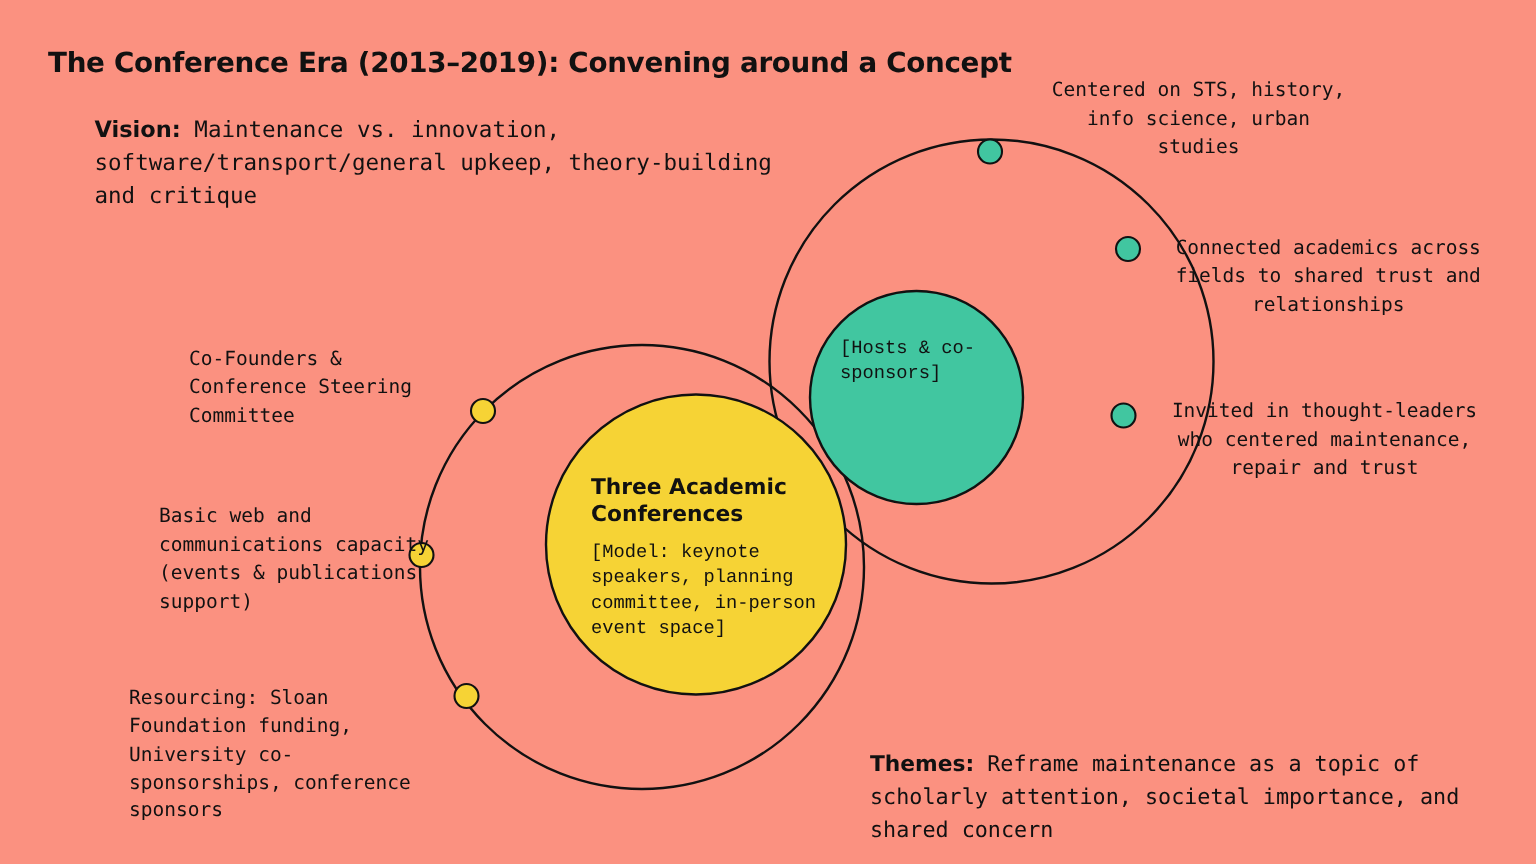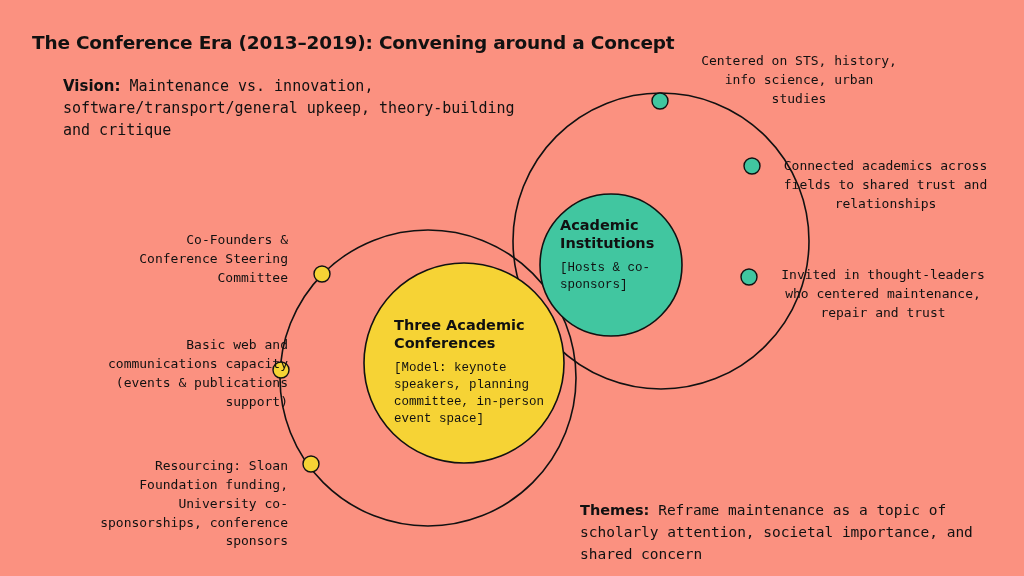--- a/index.html
+++ b/index.html
@@ -85,21 +85,21 @@
     width: 160px;
   }
 
   
   .callout {
     font-family: "DejaVu Sans Mono", monospace;
     font-size: 13px;
     line-height: 1.45;
   }
   .callout.right { text-align: center; }
-  .callout.left  { text-align: right; }
+  .callout.left  { }
 
   #cal-sts       { left: 694px; top: 52px;  width: 210px; }
   #cal-connected { left: 778px; top: 157px; width: 215px; }
   #cal-invited   { left: 778px; top: 266px; width: 210px; }
 
   #cal-cofounders { left: 126px; top: 231px; width: 162px; }
   #cal-basicweb   { left: 106px; top: 336px; width: 182px; }
   #cal-resourcing { left: 86px;  top: 457px; width: 202px; }
 </style>
 </head>
@@ -121,21 +121,20 @@
   <circle cx="311" cy="464" r="8" fill="#f6d335" stroke="#111111" stroke-width="1.4"></circle>
 </svg>
 
 <div class="abs" id="title">The Conference Era (2013–2019): Convening around a Concept</div>
 
 <div class="abs" id="vision">
   <span class="lead">Vision:</span><span> Maintenance vs. innovation, software/transport/general upkeep, theory-building and critique</span>
 </div>
 
 <div class="abs circle-label" id="label-academic">
-  <div class="name">Academic Institutions</div>
   <div class="sub">[Hosts &amp; co-sponsors]</div>
 </div>
 
 <div class="abs circle-label" id="label-conferences">
   <div class="name">Three Academic Conferences</div>
   <div class="sub">[Model: keynote speakers, planning committee, in-person event space]</div>
 </div>
 
 <div class="abs callout right" id="cal-sts">Centered on STS, history, info science, urban studies</div>
 <div class="abs callout right" id="cal-connected">Connected academics across fields to shared trust and relationships</div>

